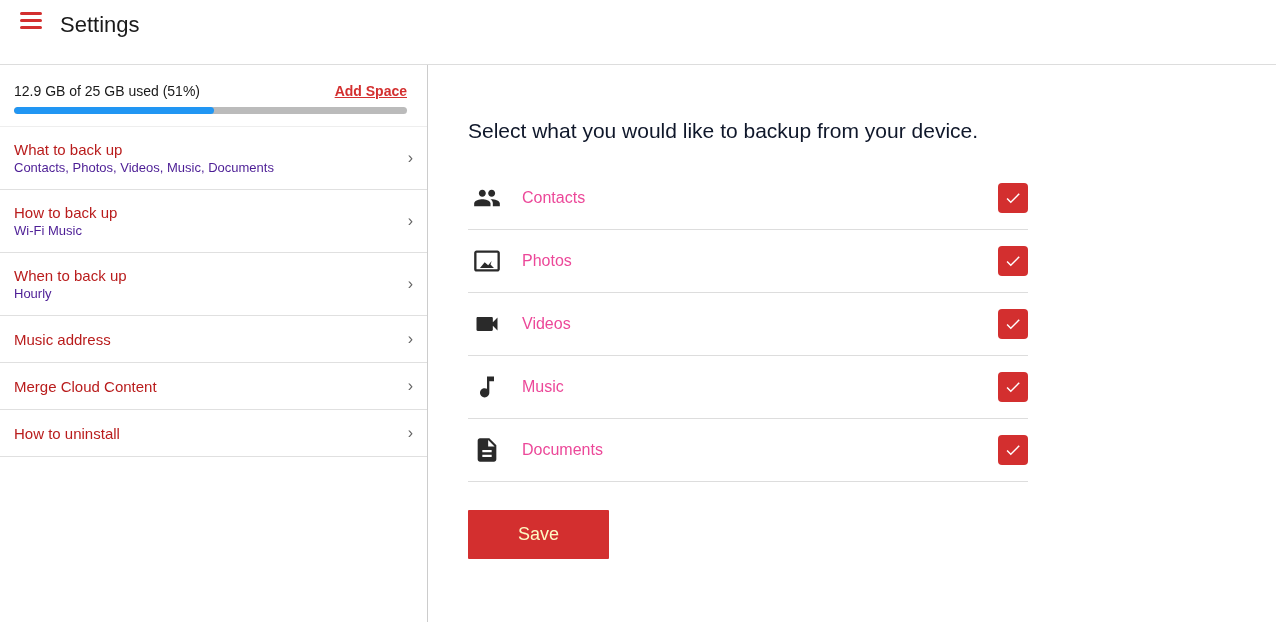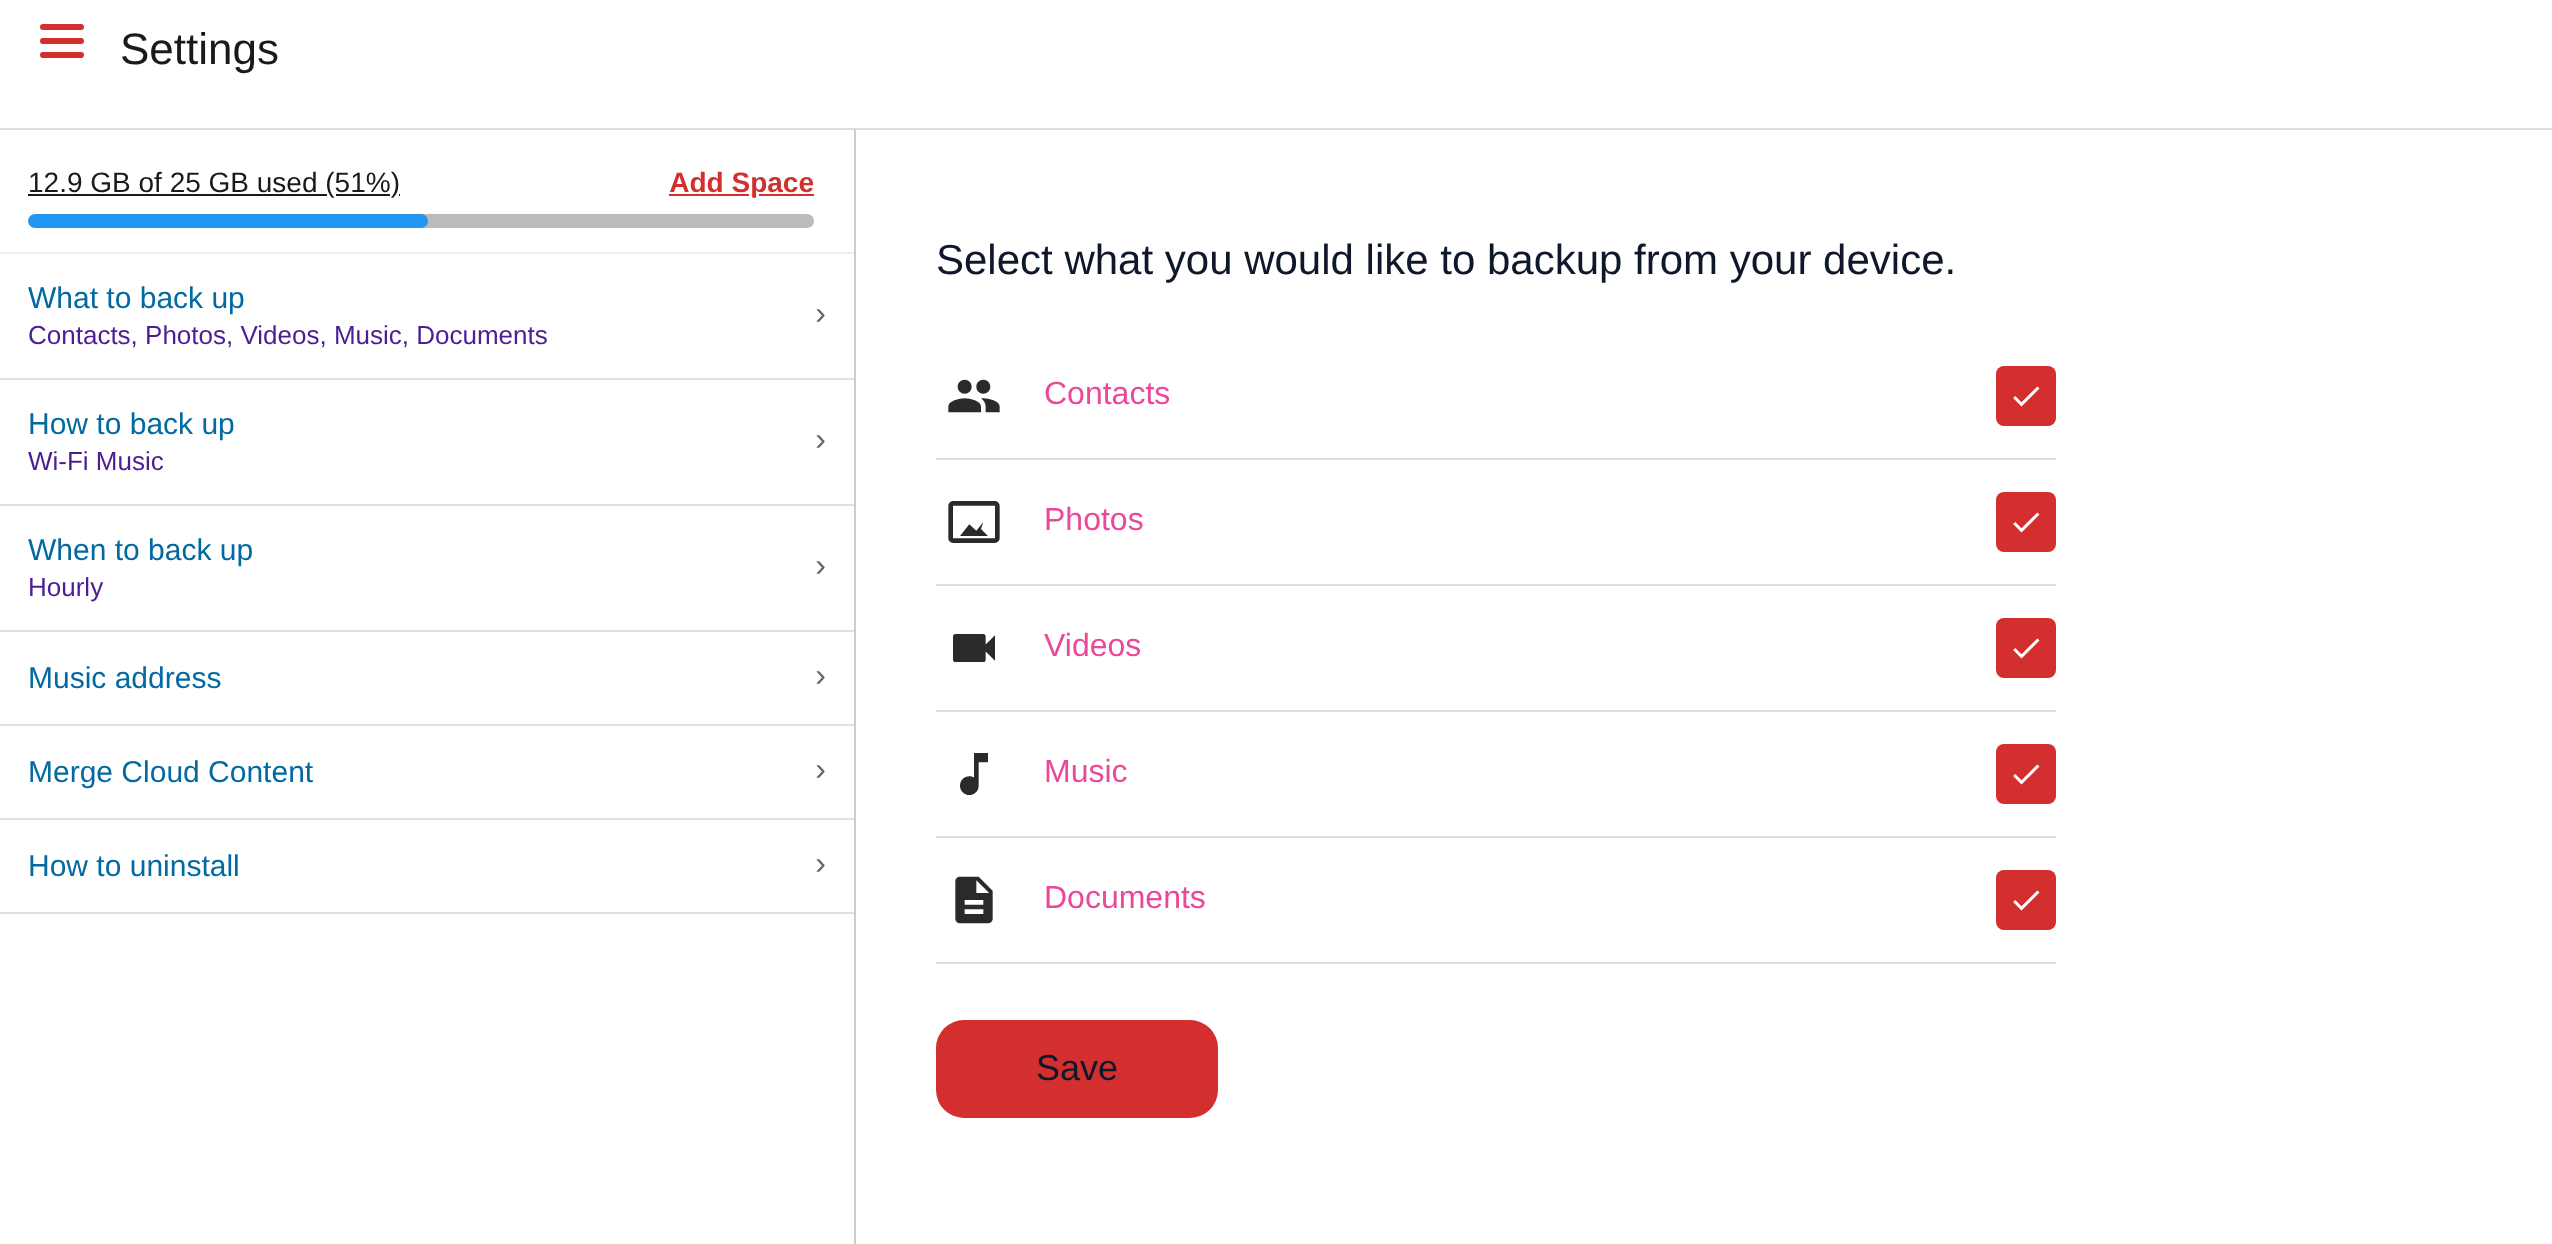--- a/index.html
+++ b/index.html
@@ -39,21 +39,20 @@
     
     .storage-section {
       padding: 18px 20px 12px 14px;
       border-bottom: 1px solid #eee;
     }
     .storage-info {
       display: flex;
       justify-content: space-between;
       align-items: center;
       margin-bottom: 8px;
-      text-decoration: underline;
     }
     .storage-text {
       font-size: 14px; color: #1a1a1a;
     }
     .add-space-link {
       font-size: 14px; color: #d32f2f; font-weight: 600; cursor: pointer; text-decoration: underline;
     }
     .progress-bar-bg {
       width: 100%; height: 7px; background: #bbb; border-radius: 4px; overflow: hidden;
     }
@@ -64,21 +63,21 @@
     
     .menu-item {
       display: flex;
       justify-content: space-between;
       align-items: center;
       padding: 14px 14px 14px 14px;
       border-bottom: 1px solid #e0e0e0;
       cursor: pointer;
     }
     .menu-item-text { display: flex; flex-direction: column; }
-    .menu-item-title { font-size: 15px; font-weight: 500; color: #0369a1; }
+    .menu-item-title { font-size: 15px; font-weight: 500; color: #b91c1c; }
     .menu-item-subtitle { font-size: 13px; color: #4c1d95; margin-top: 2px; }
     .chevron { font-size: 16px; color: #666; }
 
     
     .right-panel {
       flex: 1;
       padding: 30px 40px;
       overflow-y: auto;
     }
     .right-title {
@@ -106,23 +105,23 @@
       width: 30px; height: 30px; background: #d32f2f; border-radius: 4px;
       display: flex; align-items: center; justify-content: center;
       cursor: pointer; flex-shrink: 0;
     }
     .backup-checkbox svg { width: 18px; height: 18px; fill: white; }
 
     
     .save-btn {
       margin-top: 28px;
       background: #d32f2f;
-      color: #0f172a;
+      color: #fef9c3;
       border: none;
-      border-radius: 14px;
+      border-radius: 1px;
       padding: 14px 50px;
       font-size: 18px;
       font-weight: 500;
       cursor: pointer;
     }
   </style>
 </head>
 <body>
 
 <div class="header">

